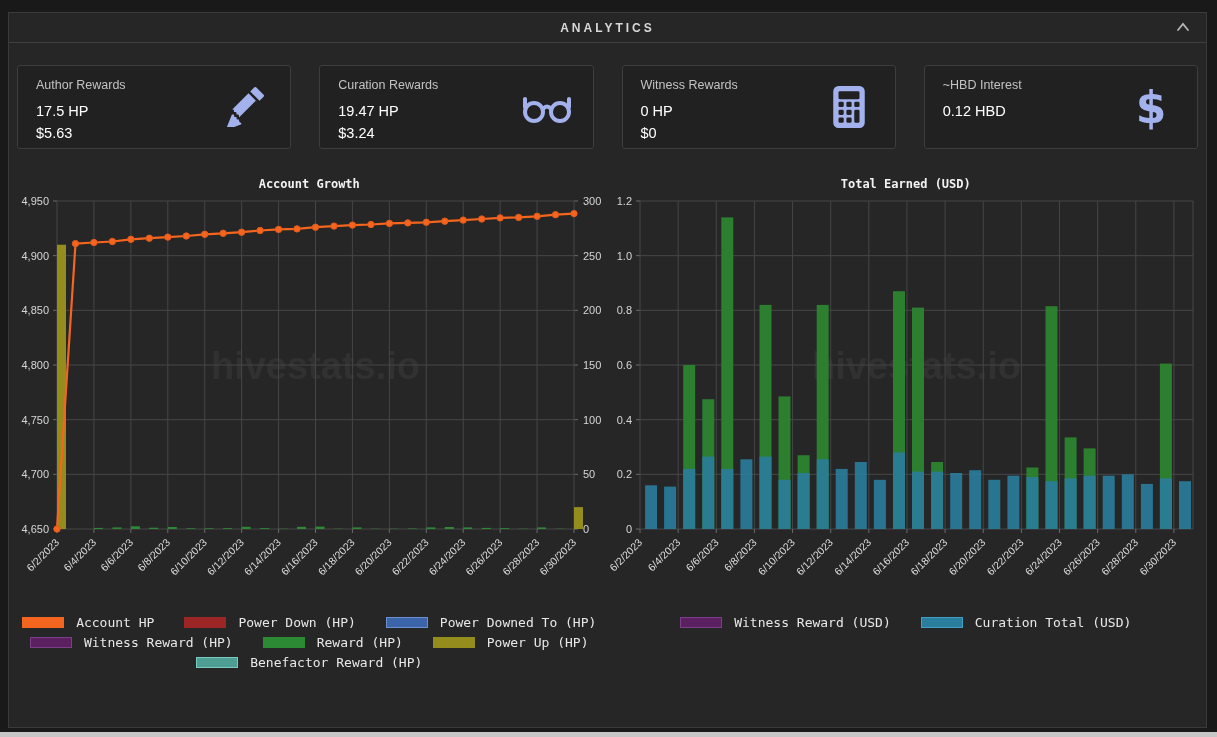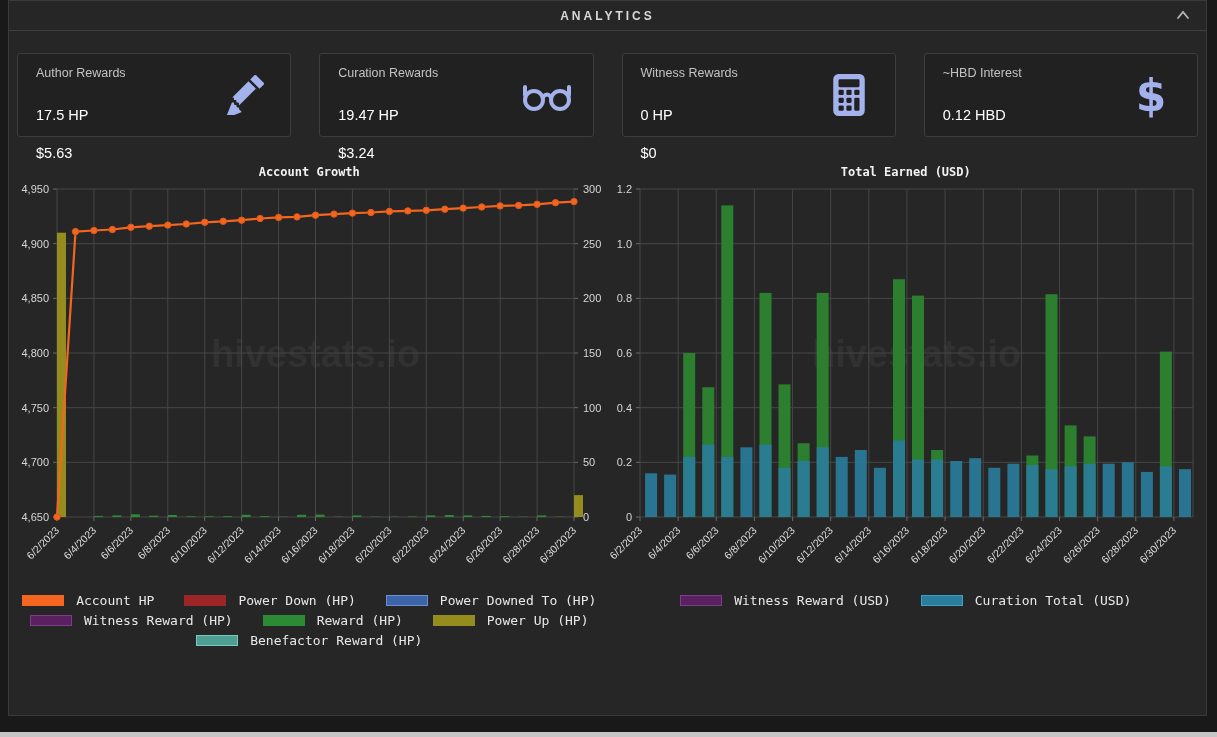--- a/index.html
+++ b/index.html
@@ -1,52 +1,52 @@
 <!DOCTYPE html>
 <html><head>
 <meta charset="utf-8">
 <style>
   html,body{margin:0;padding:0;}
   body{
     width:1217px;height:737px;position:relative;overflow:hidden;
     background:#191919;font-family:"Liberation Sans",sans-serif;
   }
   .panel{
-    position:absolute;left:8px;top:0;width:1199px;height:716px;
+    position:absolute;left:8px;top:12px;width:1199px;height:716px;
     background:#262626;border:1px solid #3a3a3a;box-sizing:border-box;
   }
   .header{
     height:29px;border-bottom:1px solid #3f3f3f;display:flex;
     align-items:center;justify-content:center;position:relative;
   }
   .header-title{color:#d8d8d8;font-size:12px;font-weight:600;letter-spacing:3px;}
   .chevron{position:absolute;right:16px;top:9px;width:14px;height:10px;cursor:pointer;}
   .tabs-row{display:flex;gap:26px;padding:14px 8px 0 8px;}
   button.range{
     flex:1;height:31px;background:#212121;border:1px solid #101010;
     color:#e8e8e8;font-size:13px;border-radius:2px;font-family:"Liberation Sans",sans-serif;
     cursor:pointer;
   }
   button.range.selected{border:1px solid #6153b8;}
   .cards-row{display:flex;gap:28px;padding:22px 8px 0 8px;}
   .card{
     flex:1;height:84px;background:#212121;border:1px solid #3d3d3d;border-radius:3px;
     padding:12px 18px;box-sizing:border-box;display:flex;justify-content:space-between;align-items:stretch;
   }
-  .card-info{display:flex;flex-direction:column;gap:16px;}
+  .card-info{display:flex;flex-direction:column;}
   .card-label{color:#c3c3c3;font-size:12.5px;margin-bottom:9px;}
   .card-value{color:#ffffff;font-weight:normal;font-size:14.5px;line-height:1.5;}
   .card-icon{display:flex;align-items:center;justify-content:center;width:56px;}
   .charts-row{display:flex;padding:24px 2px 0 2px;}
   .chart-block{width:50%;box-sizing:border-box;}
   .chart-title{
     text-align:center;font-family:"DejaVu Sans Mono",monospace;font-weight:bold;
     color:#f2f2f2;font-size:12px;height:22px;line-height:22px;
   }
-  .legend{margin-top:6px;}
+  .legend{margin-top:16px;}
   .legend-row{display:flex;justify-content:center;gap:30px;margin-bottom:5px;}
   .legend-item{display:flex;align-items:center;gap:12px;cursor:pointer;}
   .legend-swatch{width:40px;height:9px;display:inline-block;}
   .legend-label{
     font-family:"DejaVu Sans Mono",monospace;font-size:13px;color:#e8e8e8;white-space:nowrap;
   }
   .bottom-bar{position:absolute;left:0;bottom:0;width:1217px;height:5px;background:#c6c6c6;}
   .dollar-glyph{font-size:44px;font-weight:bold;font-family:"DejaVu Sans",sans-serif;}
 </style>
 </head>

